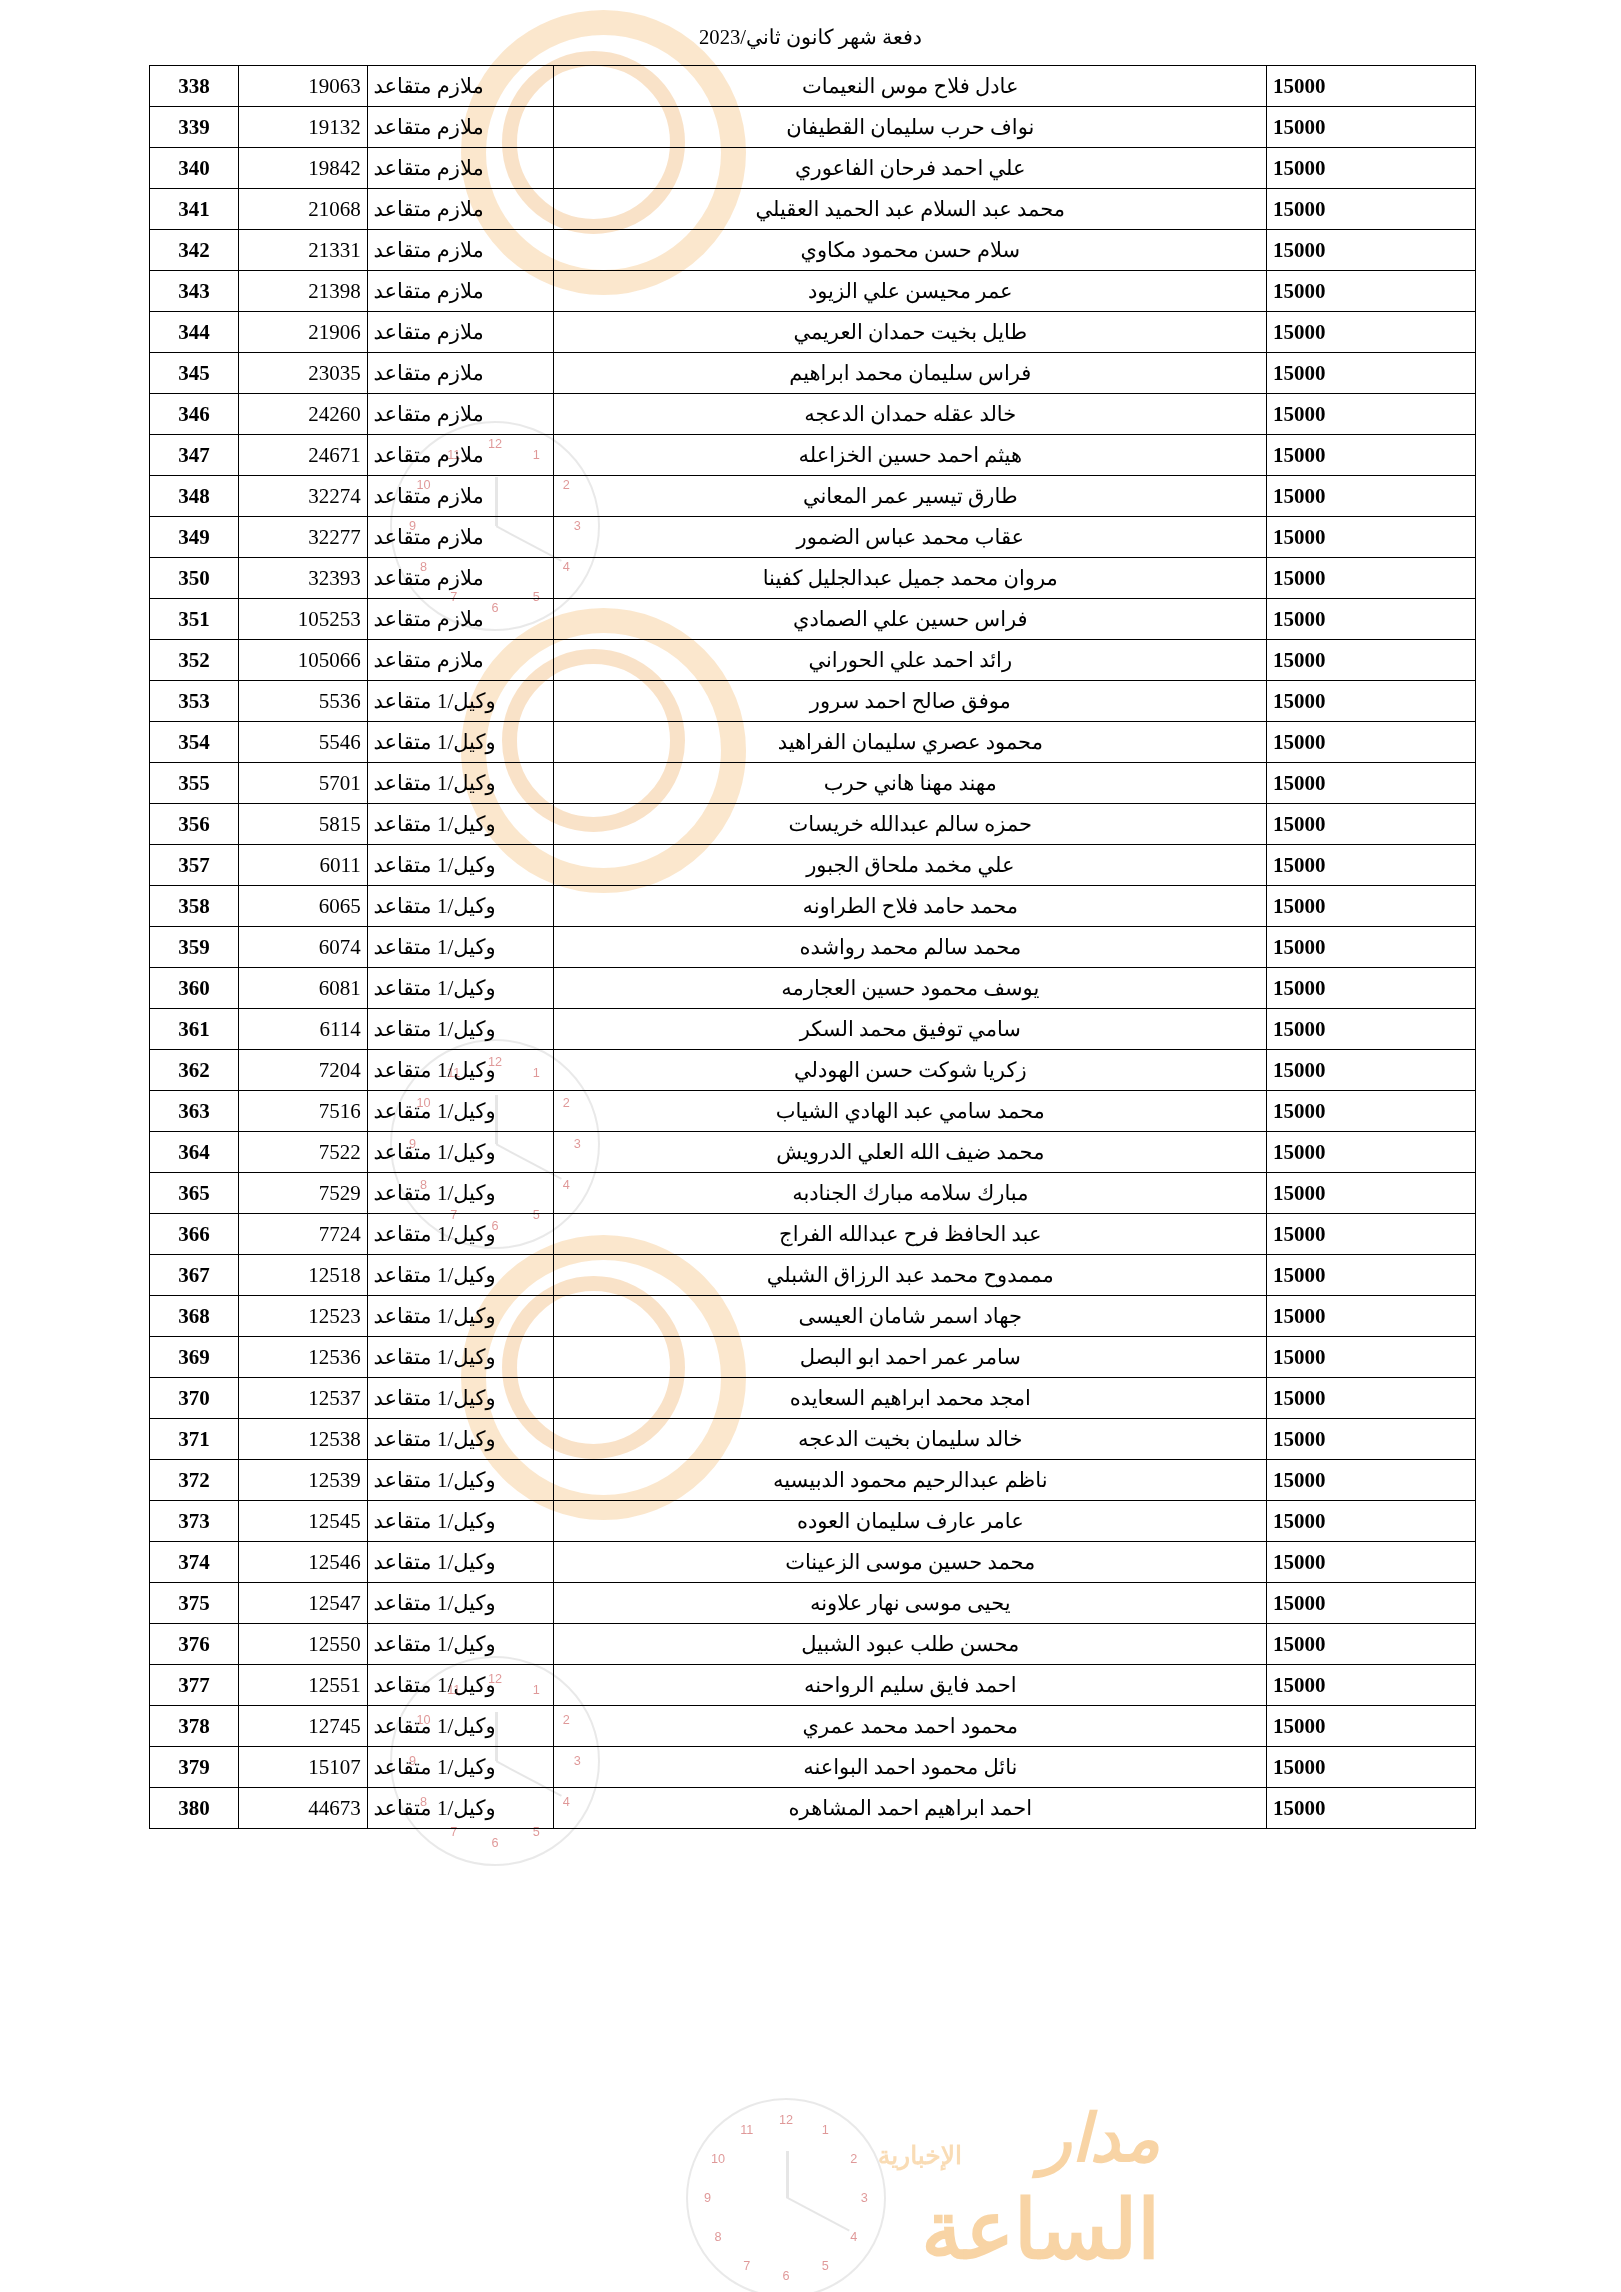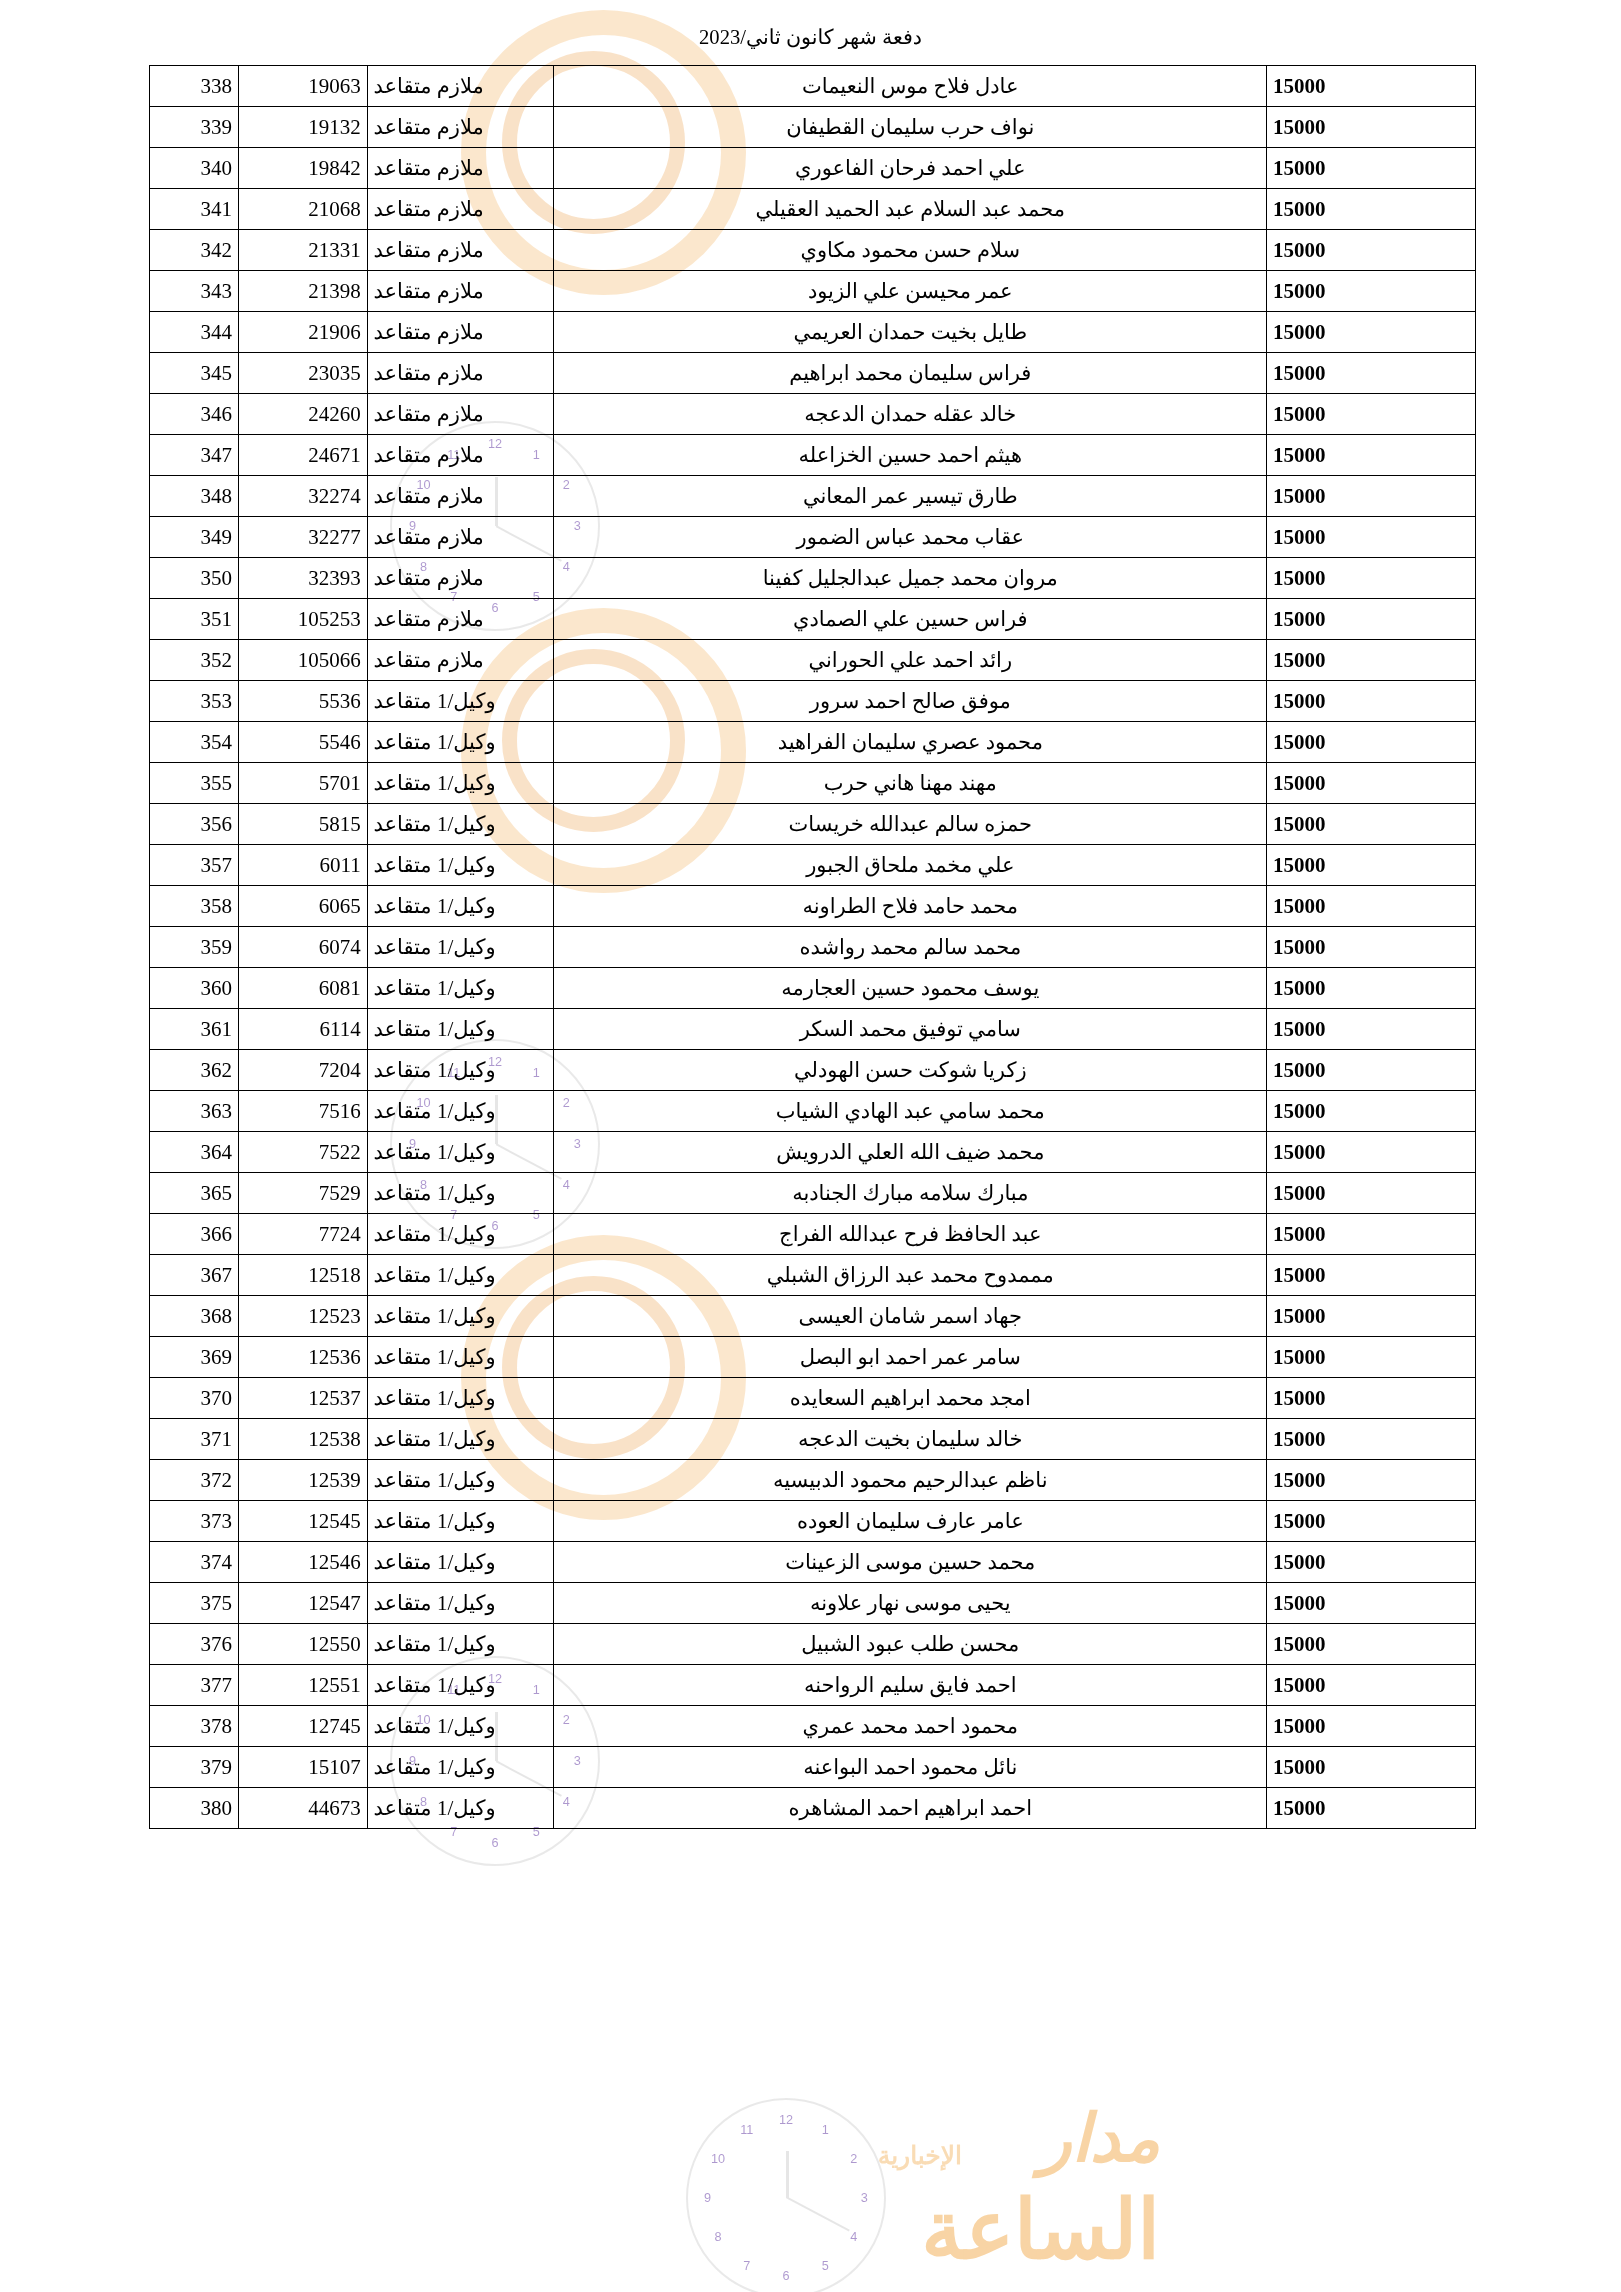--- a/index.html
+++ b/index.html
@@ -42,21 +42,21 @@
   }
   .wm-ring.inner {
     border-width: 15.7px;
     border-color: #e9973a;
   }
   .wm-clock {
     position: absolute;
     border-radius: 50%;
     border: 2.9px solid #cfcfcf;
     opacity: 0.45;
-    color: #4c1d95;
+    color: #b91c1c;
     font-size: 12.7px;
     font-family: "Liberation Sans", sans-serif;
   }
   .wm-clock .tick {
     position: absolute;
     transform: translate(-50%, -50%);
   }
   .wm-clock .hand {
     position: absolute;
     background: #c9c9c9;
@@ -98,21 +98,22 @@
     border: 1.6px solid #000000;
     height: 40px;
     padding: 0 5.9px;
     font-size: 21px;
     line-height: 1.05;
     white-space: nowrap;
     overflow: hidden;
   }
   td.c-idx {
     width: 76px;
-    font-weight: normal;
+    text-align: center;
+    font-weight: bold;
     font-size: 21.6px;
   }
   td.c-num {
     width: 116px;
     font-size: 22.5px;
   }
   td.c-rank {
     width: 174px;
     text-align: left;
     font-size: 21px;

